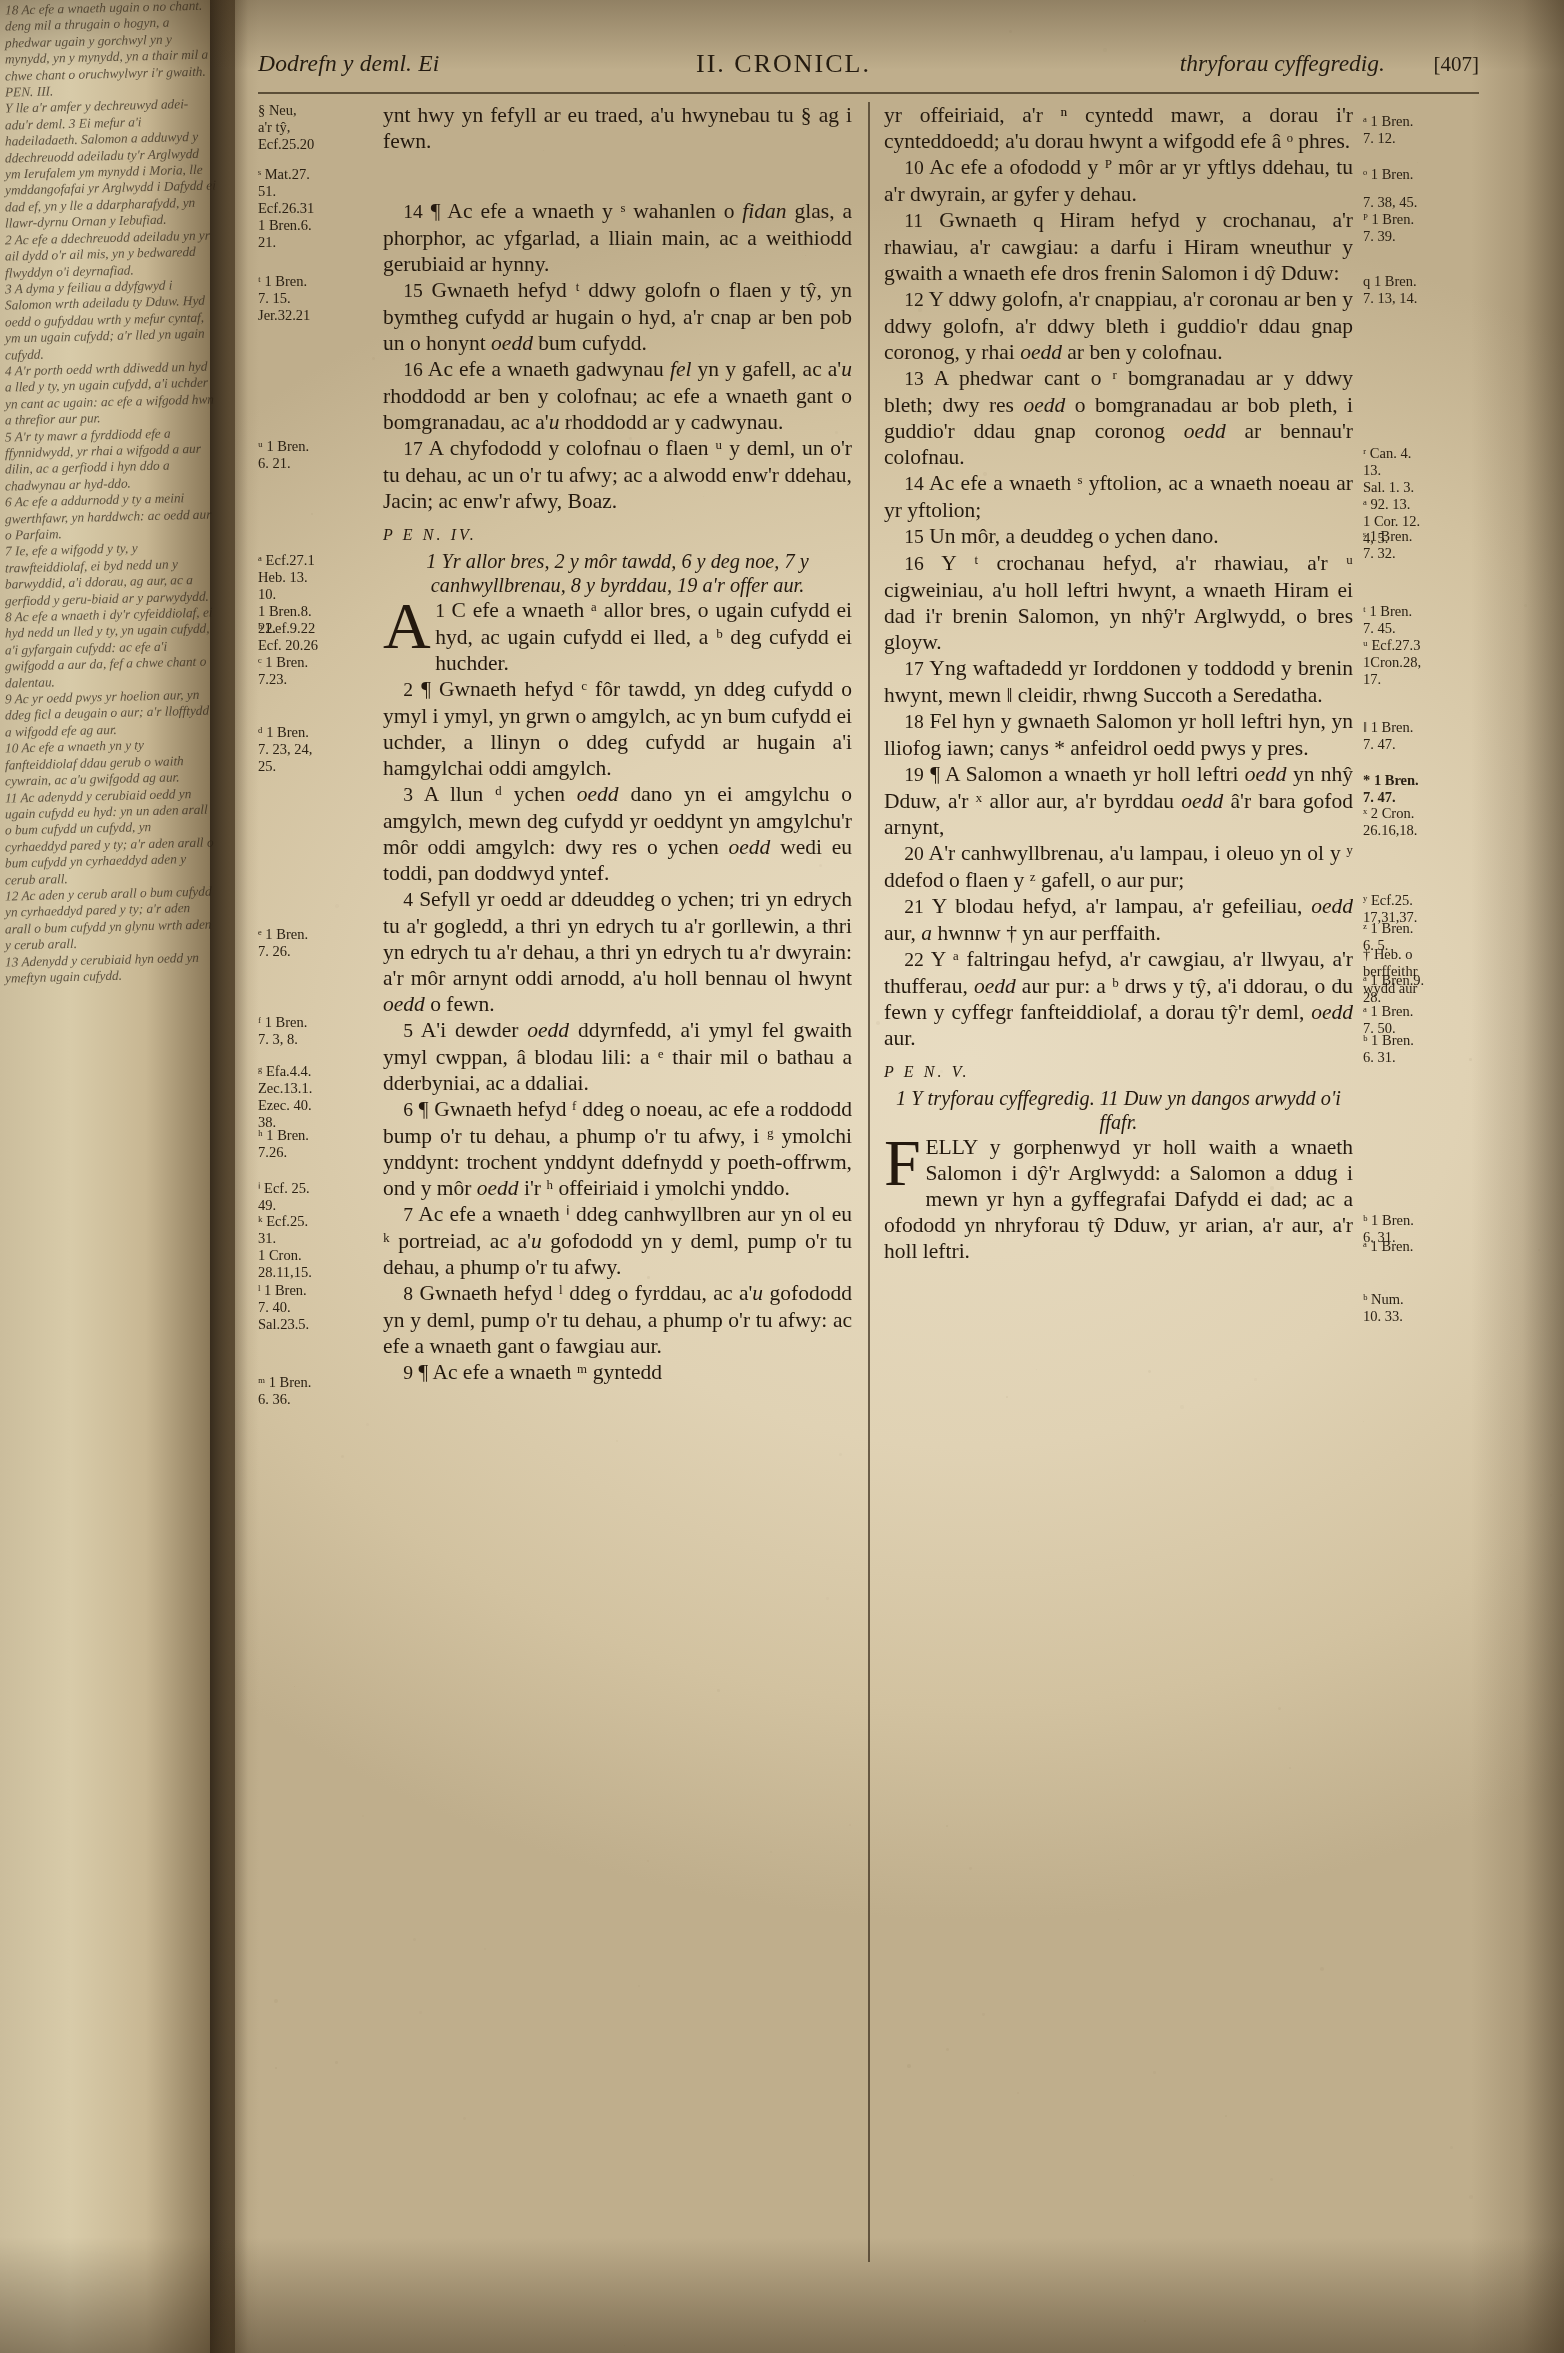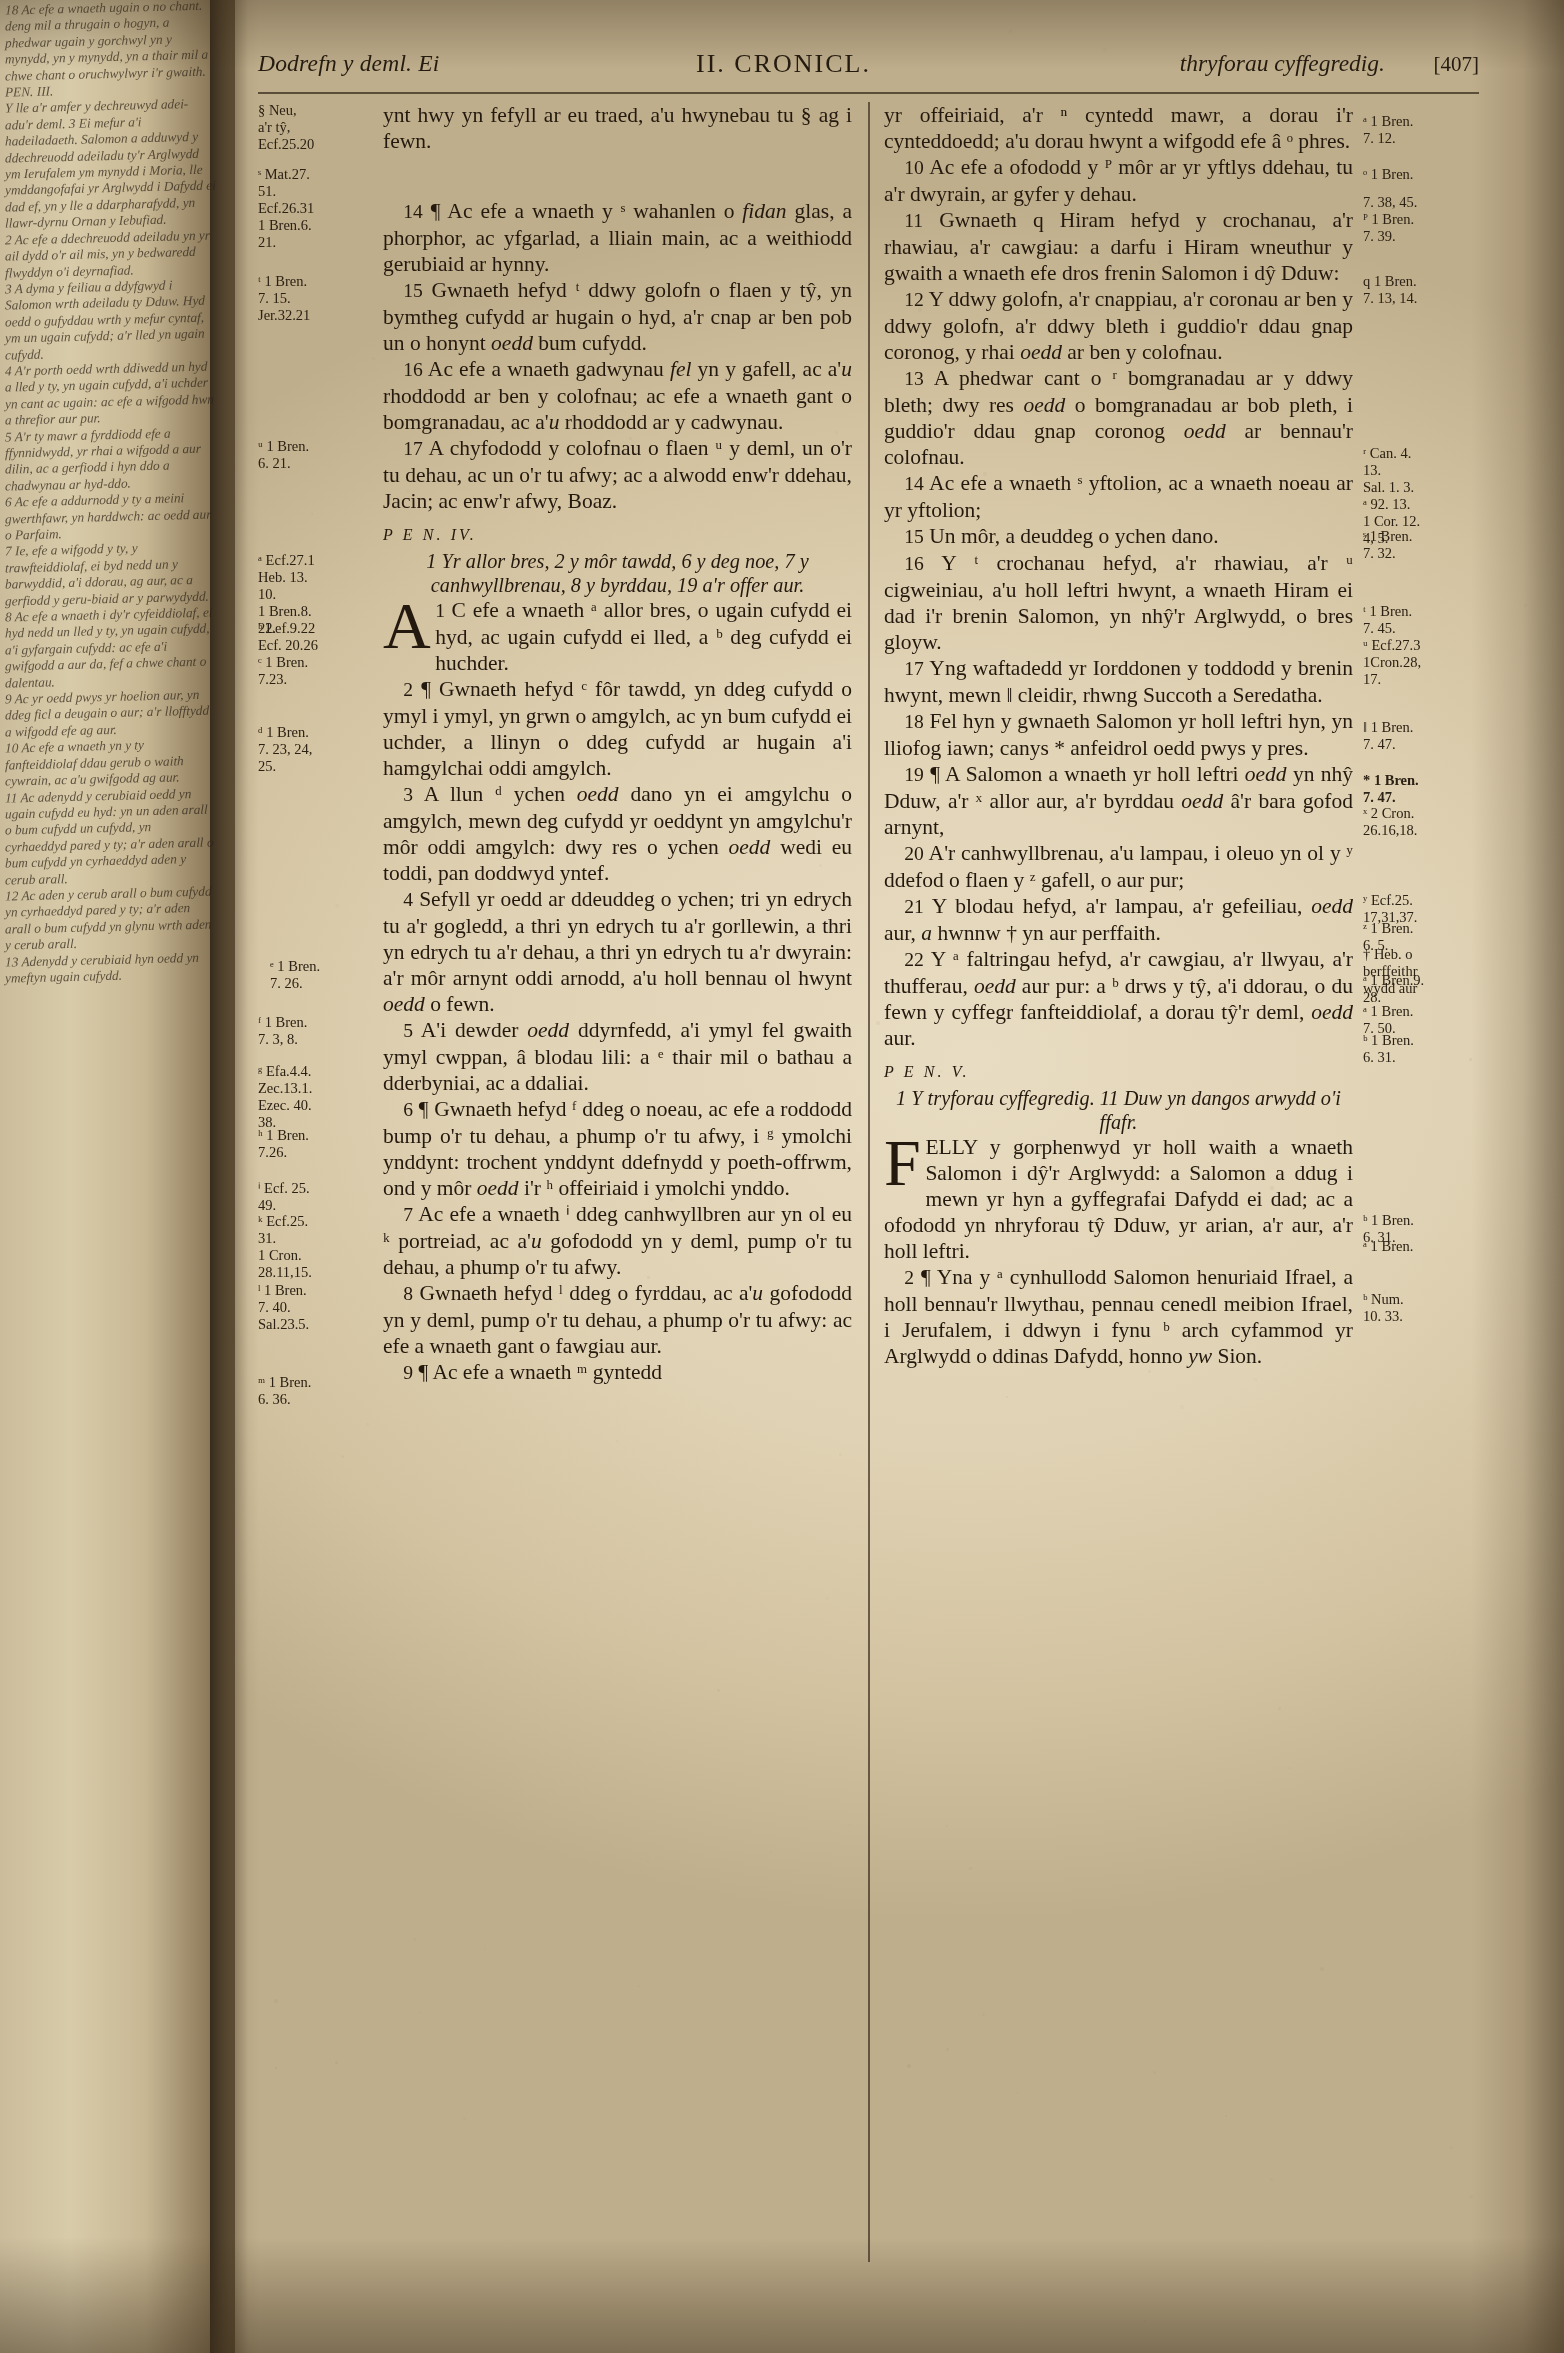--- a/index.html
+++ b/index.html
@@ -255,21 +255,21 @@
 10.
 1 Bren.8.
 22.</div>
             <div class="mitem" style="top: 518px;">ᵇ Lef.9.22
 Ecf. 20.26
 ᶜ 1 Bren.
 7.23.</div>
             <div class="mitem" style="top: 622px;">ᵈ 1 Bren.
 7. 23, 24,
 25.</div>
-            <div class="mitem" style="top: 856px; margin-left: 12px;">ᵉ 1 Bren.
+            <div class="mitem" style="top: 824px;">ᵉ 1 Bren.
 7. 26.</div>
             <div class="mitem" style="top: 912px;">ᶠ 1 Bren.
 7. 3, 8.</div>
             <div class="mitem" style="top: 961px;">ᵍ Efa.4.4.
 Zec.13.1.
 Ezec. 40.
 38.</div>
             <div class="mitem" style="top: 1025px;">ʰ 1 Bren.
 7.26.</div>
             <div class="mitem" style="top: 1078px;">ⁱ Ecf. 25.
@@ -316,21 +316,20 @@
             <div class="p" style="text-indent: 20.3px;"><span class="vn">16</span> Y ᵗ crochanau hefyd, a'r rhawiau, a'r ᵘ cigweiniau, a'u holl leftri hwynt, a wnaeth Hiram ei dad i'r brenin Salomon, yn nhŷ'r Arglwydd, o bres gloyw.</div>
             <div class="p" style="text-indent: 20.3px;"><span class="vn">17</span> Yng waftadedd yr Iorddonen y toddodd y brenin hwynt, mewn ‖ cleidir, rhwng Succoth a Seredatha.</div>
             <div class="p" style="text-indent: 20.3px;"><span class="vn">18</span> Fel hyn y gwnaeth Salomon yr holl leftri hyn, yn lliofog iawn; canys * anfeidrol oedd pwys y pres.</div>
             <div class="p" style="text-indent: 20.3px;"><span class="vn">19</span> <span>¶</span> A Salomon a wnaeth yr holl leftri <i>oedd</i> yn nhŷ Dduw, a'r ˣ allor aur, a'r byrddau <i>oedd</i> â'r bara gofod arnynt,</div>
             <div class="p" style="text-indent: 20.3px;"><span class="vn">20</span> A'r canhwyllbrenau, a'u lampau, i oleuo yn ol y ʸ ddefod o flaen y ᶻ gafell, o aur pur;</div>
             <div class="p" style="text-indent: 20.3px;"><span class="vn">21</span> Y blodau hefyd, a'r lampau, a'r gefeiliau, <i>oedd</i> aur, <i>a</i> hwnnw † yn aur perffaith.</div>
             <div class="p" style="text-indent: 20.3px;"><span class="vn">22</span> Y ᵃ faltringau hefyd, a'r cawgiau, a'r llwyau, a'r thufferau, <i>oedd</i> aur pur: a ᵇ drws y tŷ, a'i ddorau, o du fewn y cyffegr fanfteiddiolaf, a dorau tŷ'r deml, <i>oedd</i> aur.</div>
             <div class="chap-head">P E N.   V.</div>
             <div class="chap-arg">1 <i>Y tryforau cyffegredig.</i> 11 <i>Duw yn dangos arwydd o'i ffafr.</i></div>
             <div class="p dropcap-wrap"><span class="dropcap">F</span>ELLY y gorphenwyd yr holl waith a wnaeth Salomon i dŷ'r Arglwydd: a Salomon a ddug i mewn yr hyn a gyffegrafai Dafydd ei dad; ac a ofododd yn nhryforau tŷ Dduw, yr arian, a'r aur, a'r holl leftri.</div>
-            <div class="p" style="text-indent: 20.3px;"><span class="vn">2</span> <span>¶</span> Yna y ᵃ cynhullodd Salomon henuriaid Ifrael, a holl bennau'r llwythau, pennau cenedl meibion Ifrael, i Jerufalem, i ddwyn i fynu ᵇ arch cyfammod yr Arglwydd o ddinas Dafydd, honno <i>yw</i> Sion.</div>
           </div>
         <div class="marg" id="marg-right">
             <div class="mitem" style="top: 11px;">ᵃ 1 Bren.
 7. 12.</div>
             <div class="mitem" style="top: 64px;">ᵒ 1 Bren.</div>
             <div class="mitem" style="top: 92px;">7. 38, 45.
 ᴾ 1 Bren.
 7. 39.</div>
             <div class="mitem" style="top: 171px;">q 1 Bren.
 7. 13, 14.</div>

